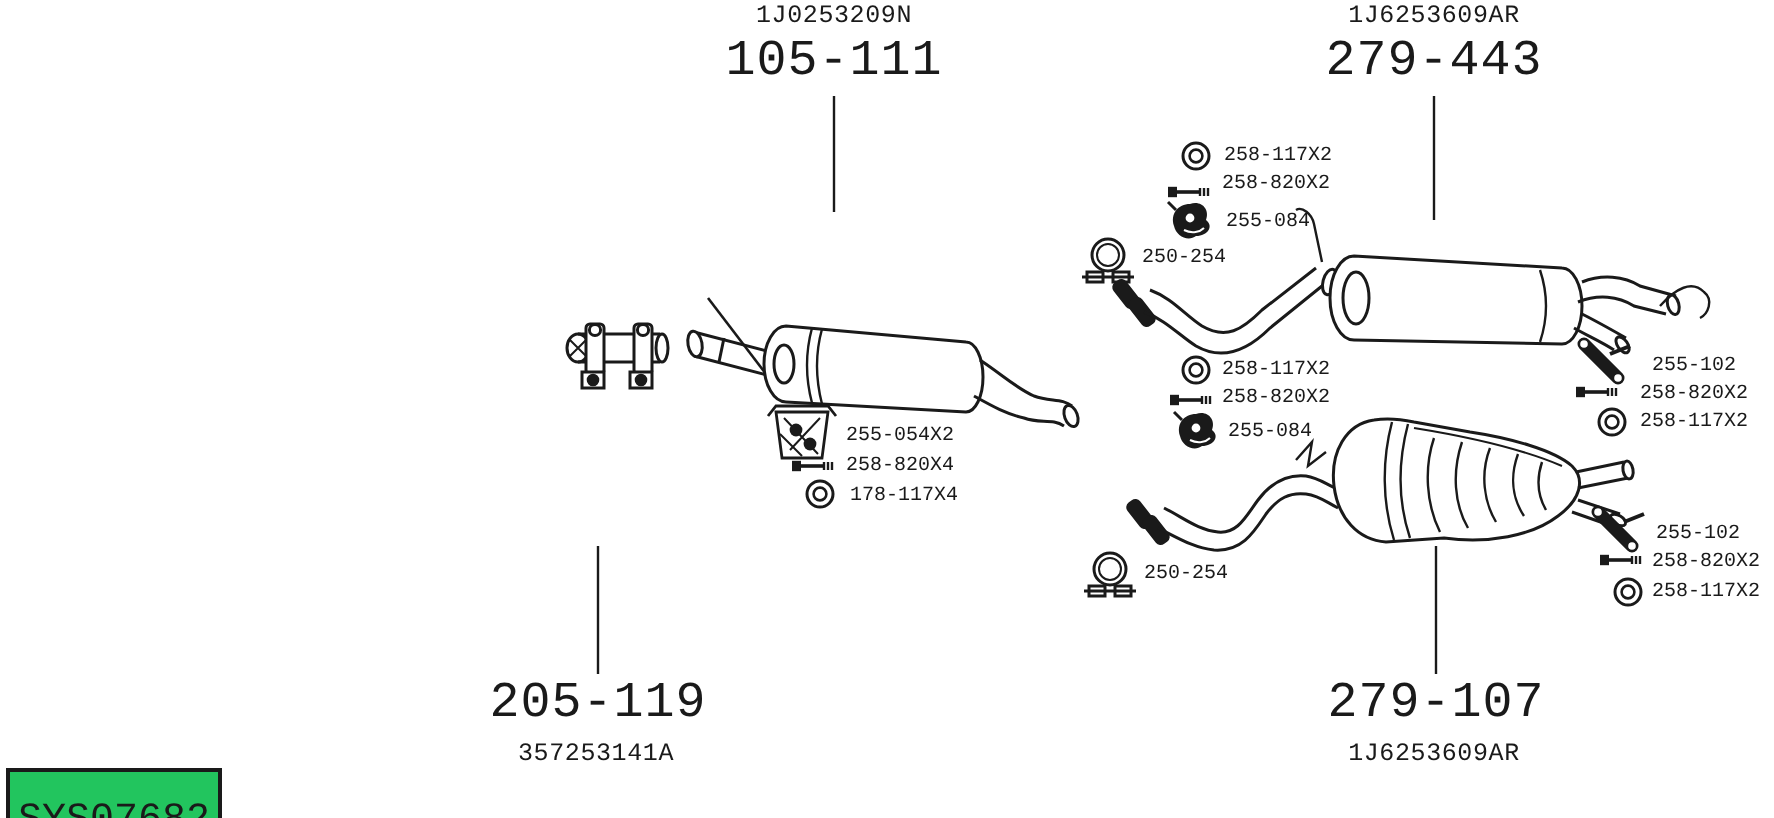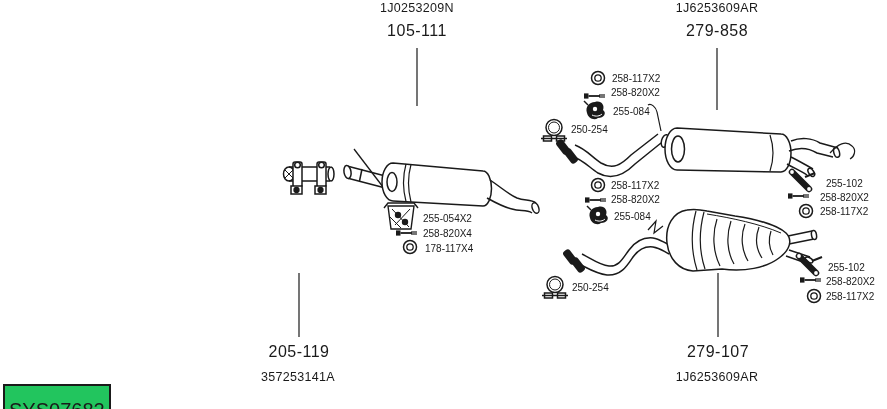--- a/index.html
+++ b/index.html
@@ -1,23 +1,23 @@
 <!DOCTYPE html>
 <html><head>
 <meta charset="utf-8">
 <style>
   html,body { margin:0; padding:0; background:#fff; }
   .stage {
     position:relative; width:887px; height:409px; background:#ffffff;
-    font-family:Liberation Sans, sans-serif; color:#1a1a1a; overflow:hidden;
+    font-family:Liberation Mono, monospace; color:#1a1a1a; overflow:hidden;
   }
   .art { position:absolute; left:0; top:0; width:887px; height:409px; }
   .lbl { position:absolute; white-space:nowrap; color:#1a1a1a; }
   .ctr { width:160px; text-align:center; }
-  .big { font-size:16px; line-height:27px; letter-spacing:0.5px; }
+  .big { font-size:25px; line-height:27px; letter-spacing:0.5px; }
   .oem { font-size:12.5px; line-height:14px; letter-spacing:0.3px; }
   .co  { font-size:10px;  line-height:15px; }
   .sysbox {
     position:absolute; border:2px solid #1a1a1a; font-size:20px; line-height:21px;
     padding:14px 4px; background:#22c55e;
   }
 </style>
 </head>
 <body>
 
@@ -161,21 +161,21 @@
       <use href="#ic-hanger" x="809" y="264"></use>
       <use href="#ic-bolt" x="811" y="280"></use>
       <use href="#ic-ring" x="814" y="296"></use>
     </g>
   </svg>
 
   <div class="lbl oem ctr" style="left:337px;top:1px">1J0253209N</div>
   <div class="lbl big ctr" style="left:337px;top:17px">105-111</div>
 
   <div class="lbl oem ctr" style="left:637px;top:1px">1J6253609AR</div>
-  <div class="lbl big ctr" style="left:637px;top:17px">279-858</div>
+  <div class="lbl big ctr" style="left:637px;top:17px">279-443</div>
 
   <div class="lbl big ctr" style="left:219px;top:338px">205-119</div>
   <div class="lbl oem ctr" style="left:218px;top:370px">357253141A</div>
 
   <div class="lbl big ctr" style="left:638px;top:338px">279-107</div>
   <div class="lbl oem ctr" style="left:637px;top:370px">1J6253609AR</div>
 
   <div class="lbl co" style="left:612px;top:71px">258-117X2</div>
   <div class="lbl co" style="left:611px;top:85px">258-820X2</div>
   <div class="lbl co" style="left:613px;top:104px">255-084</div>

